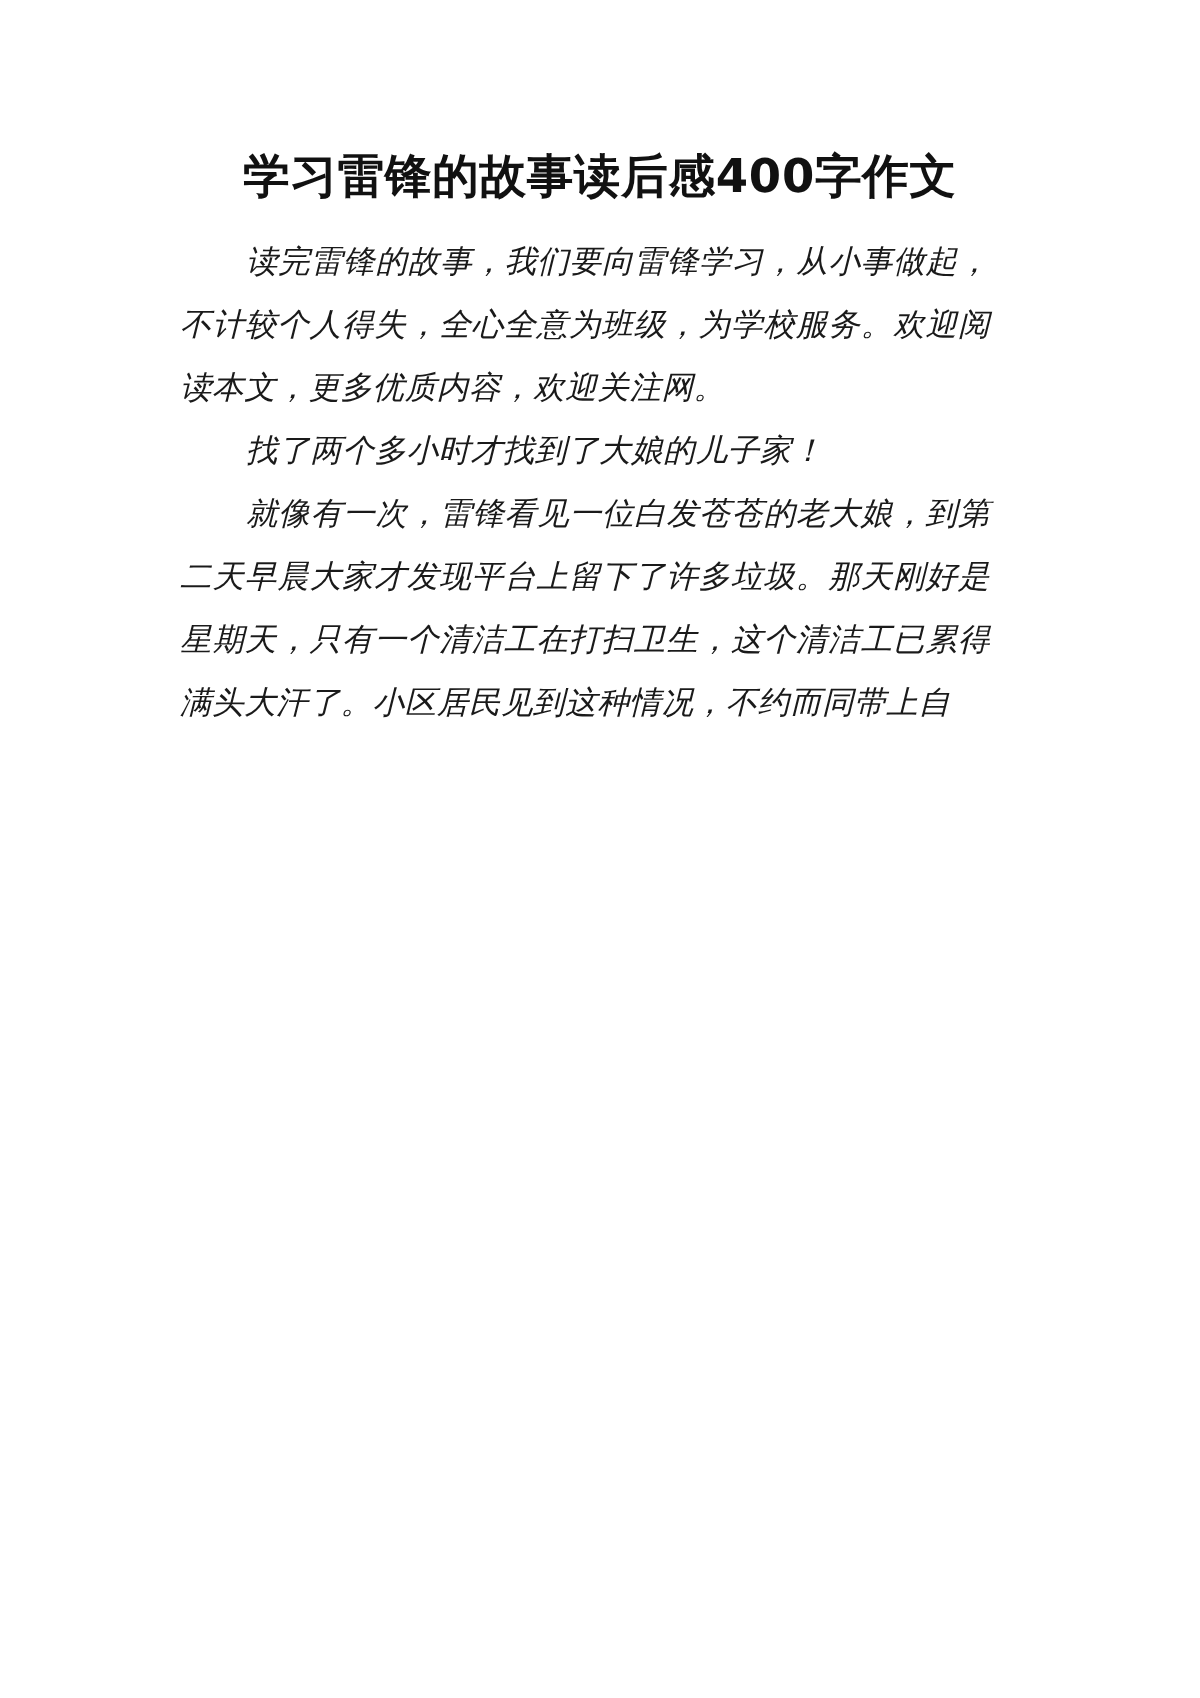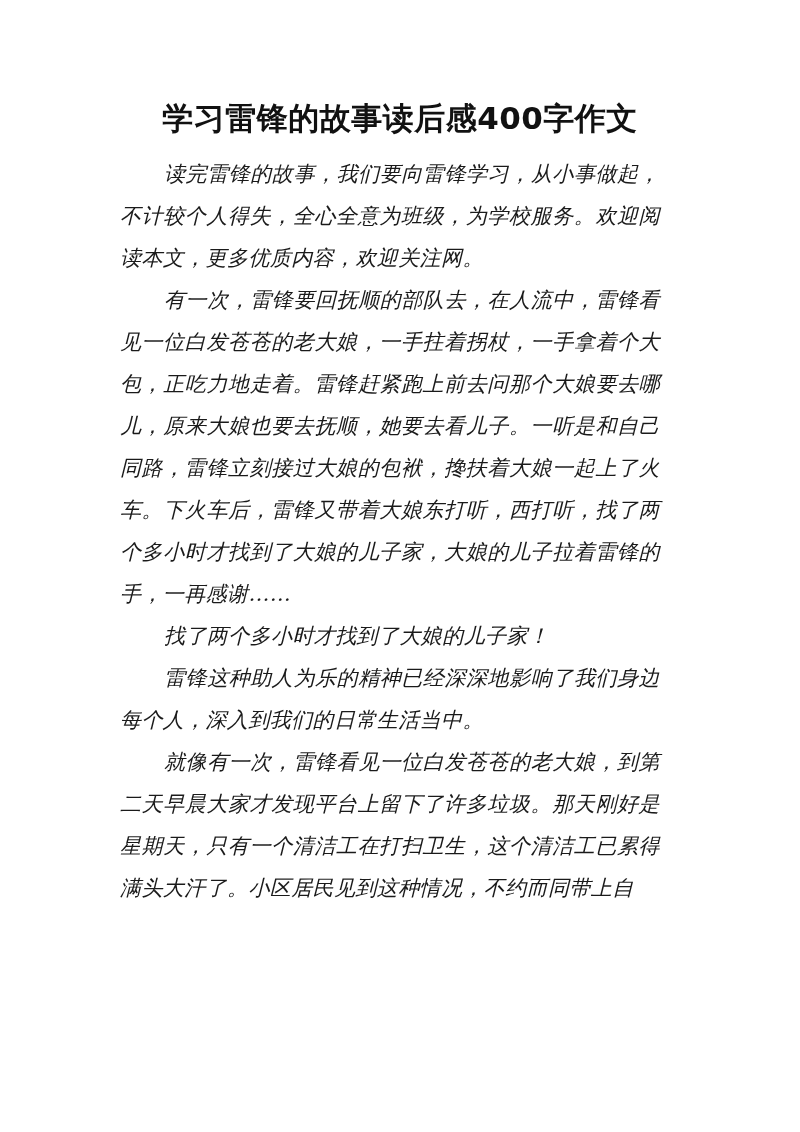--- a/index.html
+++ b/index.html
@@ -62,18 +62,16 @@
   }
 </style>
 </head>
 <body>
 
 <div class="page">
   <div class="title">学习雷锋的故事读后感400字作文</div>
 
   <div class="body">
     <p class="para indent">读完雷锋的故事，我们要向雷锋学习，从小事做起，不计较个人得失，全心全意为班级，为学校服务。欢迎阅读本文，更多优质内容，欢迎关注网。</p>
-    <p class="para indent">有一次，雷锋要回抚顺的部队去，在人流中，雷锋看见一位白发苍苍的老大娘，一手拄着拐杖，一手拿着个大包，正吃力地走着。雷锋赶紧跑上前去问那个大娘要去哪儿，原来大娘也要去抚顺，她要去看儿子。一听是和自己同路，雷锋立刻接过大娘的包袱，搀扶着大娘一起上了火车。下火车后，雷锋又带着大娘东打听，西打听，找了两个多小时才找到了大娘的儿子家，大娘的儿子拉着雷锋的手，一再感谢……</p>
     <p class="para indent">找了两个多小时才找到了大娘的儿子家！</p>
-    <p class="para indent">雷锋这种助人为乐的精神已经深深地影响了我们身边每个人，深入到我们的日常生活当中。</p>
     <p class="para indent">就像有一次，雷锋看见一位白发苍苍的老大娘，到第二天早晨大家才发现平台上留下了许多垃圾。那天刚好是星期天，只有一个清洁工在打扫卫生，这个清洁工已累得满头大汗了。小区居民见到这种情况，不约而同带上自</p>
   </div>
 </div>
 
 </body></html>

